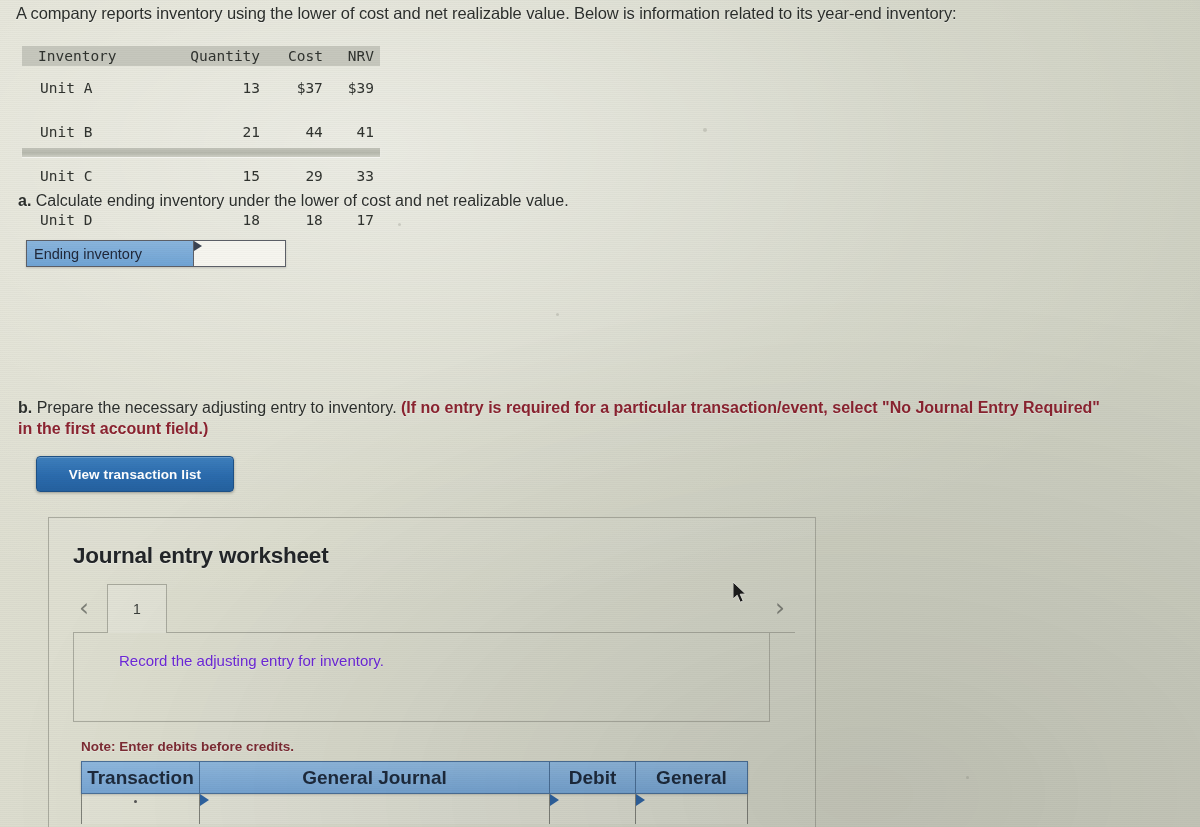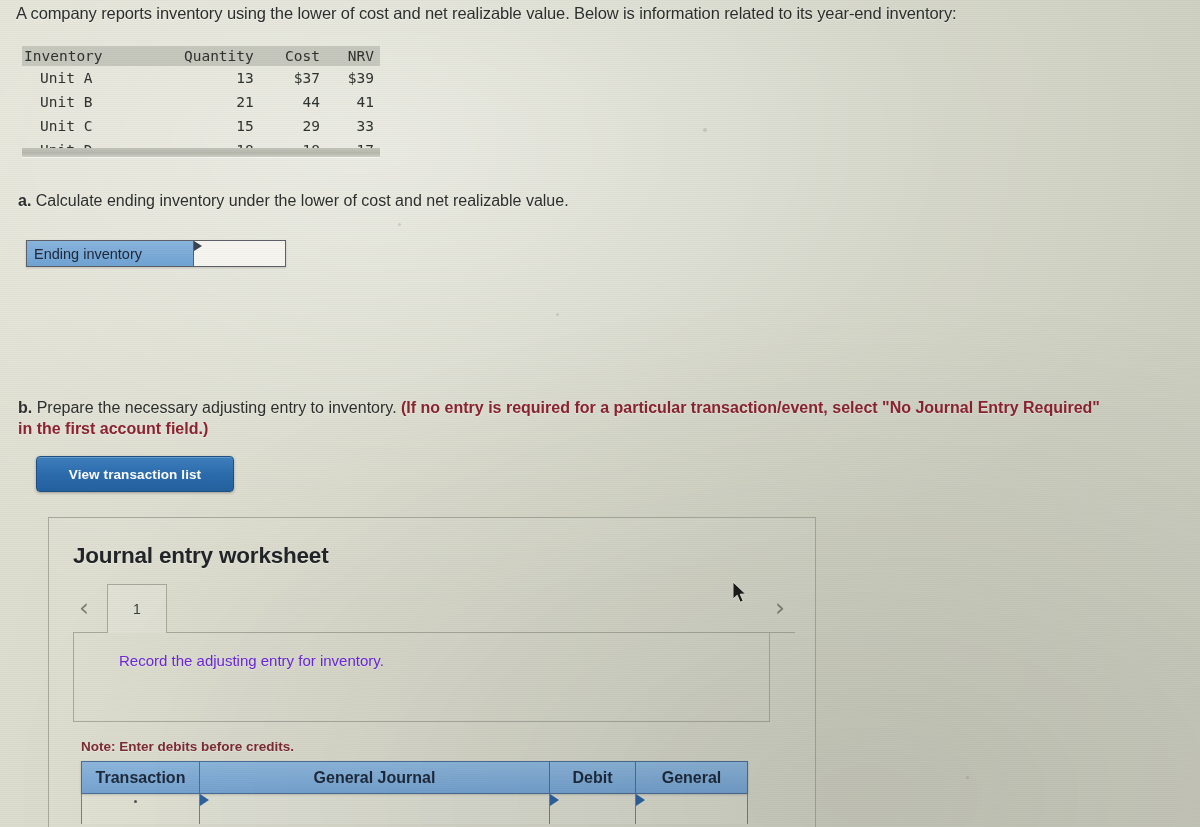--- a/index.html
+++ b/index.html
@@ -61,23 +61,23 @@
     font-size: 14.5px;
     color: #30332f;
   }
   #inv-table thead th {
     background: #c6c7bd;
     font-weight: 400;
     padding: 2px 6px 2px 6px;
     text-align: right;
     white-space: nowrap;
   }
-  #inv-table thead th.lbl { text-align: left; padding-left: 2px; }
+  #inv-table thead th.lbl { text-align: left; padding-left: 16px; }
   #inv-table tbody td {
-    padding: 4px 6px;
+    padding: 14px 6px;
     text-align: right;
     white-space: nowrap;
   }
   #inv-table tbody td.lbl { text-align: left; padding-left: 18px; }
   #inv-rule {
     position: absolute;
     left: 22px;
     top: 148px;
     width: 358px;
     height: 9px;
@@ -299,21 +299,21 @@
     height: 33px;
     border: 1px solid #4a6f97;
     box-sizing: border-box;
     background: linear-gradient(180deg, #8fb8de 0%, #76a4d2 100%);
     box-shadow: 0 1px 2px rgba(0,0,0,0.18);
   }
   #jhead .hc {
     display: flex;
     align-items: center;
     justify-content: center;
-    font-size: 16px;
+    font-size: 19px;
     font-weight: 700;
     color: #1d2a3c;
     border-right: 1px solid #4a6f97;
     box-sizing: border-box;
     height: 100%;
   }
   #jhead .hc:last-child { border-right: none; }
   .col-trans  { flex: 0 0 118px; }
   .col-gj     { flex: 0 0 350px; }
   .col-debit  { flex: 0 0 86px; }

